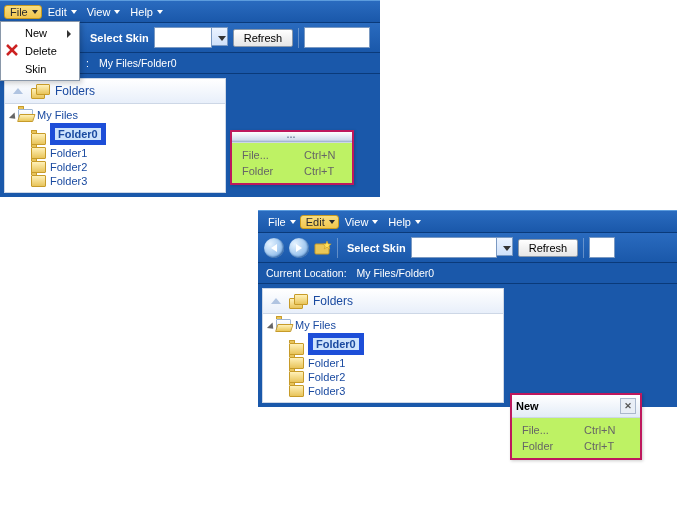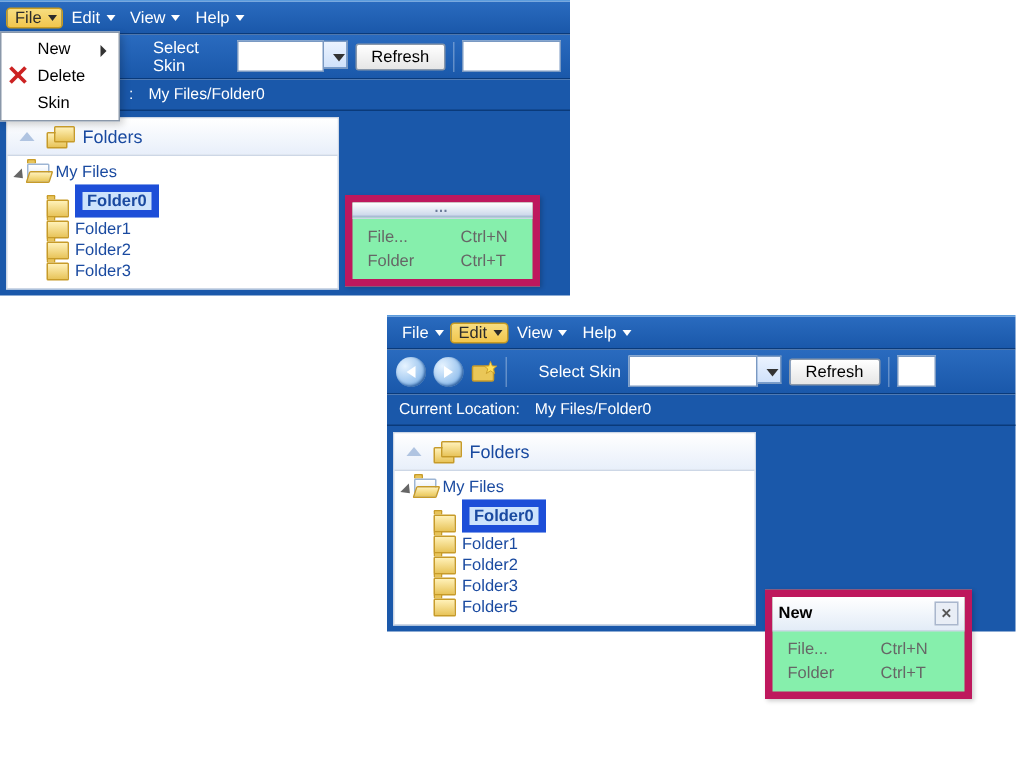--- a/index.html
+++ b/index.html
@@ -4,21 +4,21 @@
 <style>
 body { margin: 0; font-family: Tahoma, Verdana, sans-serif; font-size: 11px; background: #fff; width: 677px; height: 506px; position: relative; }
 .app { position: absolute; }
 .app.top { top: 0; left: 0; width: 380px; height: 220px; }
 .app.bottom { top: 210px; left: 258px; width: 420px; height: 280px; }
 .menubar { background: linear-gradient(#2a6bbf, #1a58aa); height: 21px; border-top: 1px solid #5c9cdd; border-bottom: 1px solid #0a3a7a; display: flex; align-items: center; padding: 0 4px; position: relative; }
 .menuitem { color: #fff; padding: 1px 4px 1px 6px; display: inline-flex; align-items: center; cursor: pointer; }
 .menuitem.active { background: linear-gradient(#f7dd80, #f2c64d); color: #2b2b2b; border: 1px solid #c89b20; border-radius: 3px; padding: 0 3px 0 5px; }
 .menuitem .caret { width: 0; height: 0; border-left: 3px solid transparent; border-right: 3px solid transparent; border-top: 4px solid currentColor; margin-left: 4px; }
 .toolbar { background: linear-gradient(#2a6bbf, #1a58aa); height: 29px; border-bottom: 1px solid #0a3a7a; display: flex; align-items: center; padding: 0 6px; gap: 5px; }
-.toolbar .skin-label { color: #fff; margin-left: 16px; }
+.toolbar .skin-label { color: #fff; margin-left: 4px; font-weight: bold; }
 .toolbar .combo { display:inline-flex; }
 .toolbar .combo-btn { width:16px; height:19px; background: linear-gradient(#ebf3ff,#cfe1fa); border: 1px solid #7a99c2; border-left:none; }
 .toolbar input.skin { width: 52px; height: 17px; font-size:11px; border: 1px solid #7a99c2; background:#fff; }
 .btn { font-family: inherit; font-size: 11px; background: linear-gradient(#fff,#e6e6e6); border: 1px solid #8a98aa; border-radius: 2px; padding: 2px 10px; cursor: pointer; }
 .navicon { width: 20px; height: 20px; border-radius: 50%; position: relative; background: radial-gradient(circle at 30% 30%, #e6f3ff, #6da8e5); box-shadow: inset -1px -1px 2px #2e5f9e; display: flex; align-items: center; justify-content: center; }
 .navicon .arrow { width: 0; height: 0; border-top: 4px solid transparent; border-bottom: 4px solid transparent; }
 .navicon.back .arrow { border-right: 6px solid #fff; }
 .navicon.fwd .arrow { border-left: 6px solid #fff; }
 .fav { width:18px; height:18px; position:relative; }
 .fav svg { width:18px; height:18px; display:block; }
@@ -39,21 +39,21 @@
 .treelabel { color: #1a4aa0; }
 .treelabel.selected { background:#cde3fc; border:5px solid #1d4ed8; padding:0 3px; font-weight:bold; }
 
 .dropdown { position: absolute; background:#fff; border: 1px solid #8a98aa; padding:2px; box-shadow: 2px 2px 5px rgba(0,0,0,.2); font-size:11px; }
 .dropdown .ditem { padding: 3px 18px 3px 22px; position: relative; cursor:pointer; white-space:nowrap; }
 .dropdown .ditem .rarrow { position:absolute; right:6px; top:6px; width:0;height:0;border-top:4px solid transparent;border-bottom:4px solid transparent;border-left:4px solid #333; }
 .dropdown .ditem .smallicon { position:absolute; left:3px; top:2px; width:14px;height:14px; }
 .xicon { width:12px; height:12px; display:block; }
 .xicon line { stroke:#c22; stroke-width:2.5; }
 
-.floatmenu { position: absolute; border:5px solid #be185d; background:#86efac; box-shadow:1px 1px 3px rgba(0,0,0,.2); font-size:11px; }
+.floatmenu { position: absolute; border:2px solid #be185d; background:#bef264; box-shadow:1px 1px 3px rgba(0,0,0,.2); font-size:11px; }
 .floatmenu .titlebar { background: linear-gradient(#fff,#e3ecf7); border-bottom:1px solid #cdd7e6; padding:3px 4px; display:flex; justify-content:space-between; align-items:center; font-weight:bold; }
 .floatmenu .titlebar.handle { background: linear-gradient(#fff 0%, #d0dbec 80%, #97aacb 100%); height:10px; justify-content:center; padding:0; }
 .floatmenu .titlebar.handle::after { content:'⋯'; color:#6a7a98; letter-spacing:2px; font-size:9px; line-height:8px; }
 .floatmenu .closebtn { width:14px;height:14px; background:#e9eef6; border:1px solid #aab7cd; display:flex; align-items:center; justify-content:center; cursor:pointer; }
 .floatmenu .closebtn::after { content:'✕'; font-size:9px; color:#555; }
 .floatmenu .rows { padding:4px 6px; }
 .floatmenu .row { display:flex; gap:16px; padding:2px 4px; color:#666; }
 .floatmenu .row .lbl { width:46px; }
 .floatmenu .row .key { }
 
@@ -276,27 +276,20 @@
             </span>
             <span class="treelabel">Folder2</span>
           </div>
         <div class="treeitem level1">
             <span class="folder">
               <span class="tab"></span>
               <span class="back"></span>
             </span>
             <span class="treelabel">Folder3</span>
           </div>
-        <div class="treeitem level1">
-            <span class="folder">
-              <span class="tab"></span>
-              <span class="back"></span>
-            </span>
-            <span class="treelabel">Folder5</span>
-          </div>
       </div>
     </div>
   </div>
 </div>
 
 <div class="floatmenu" style="top:393px; left:510px; width:128px;">
   <div class="titlebar">
     <span>New</span>
     <span class="closebtn"></span>
   </div>

